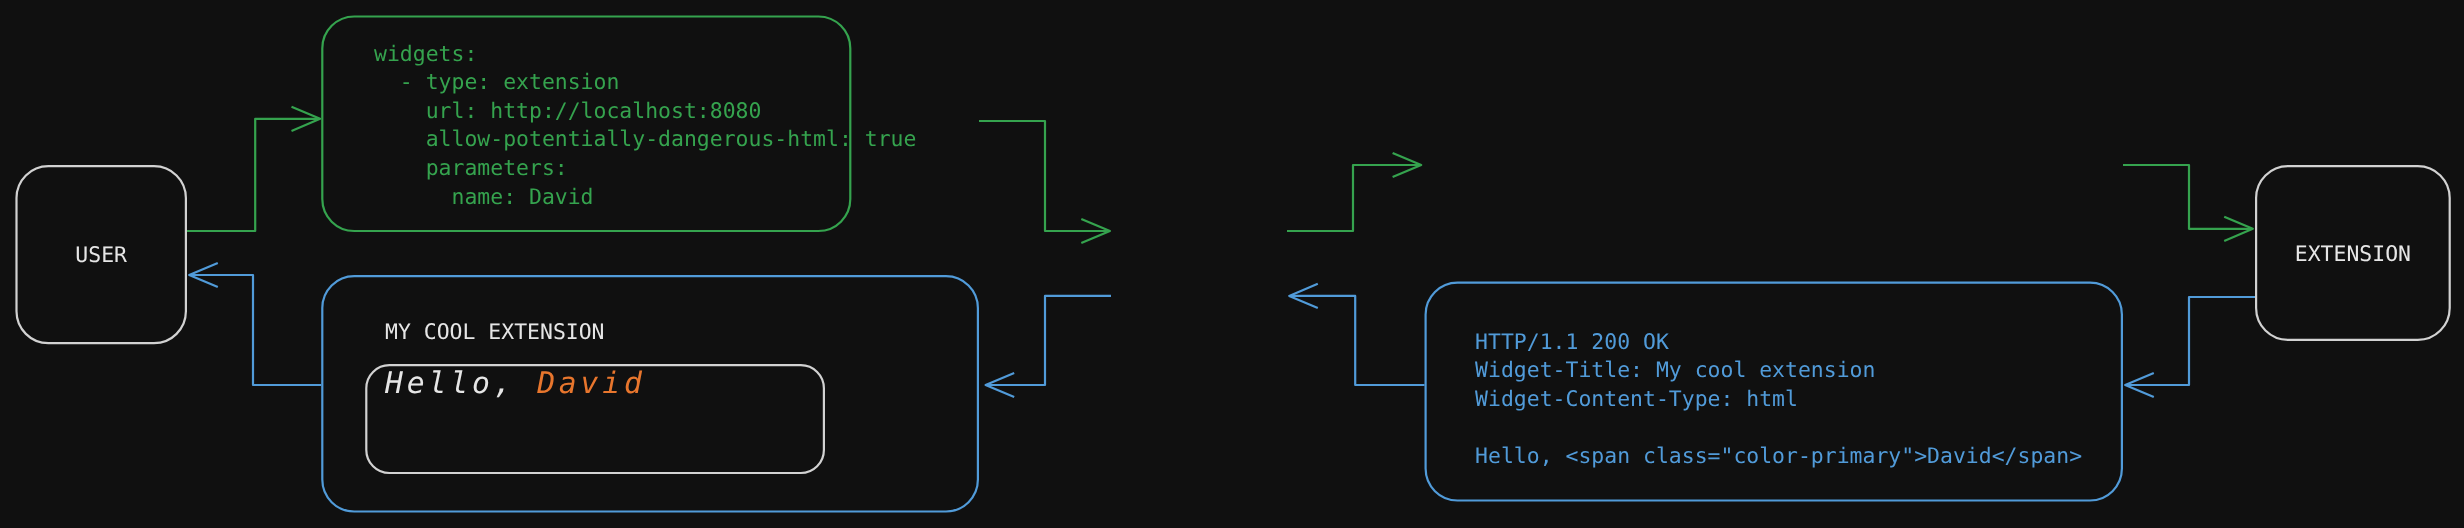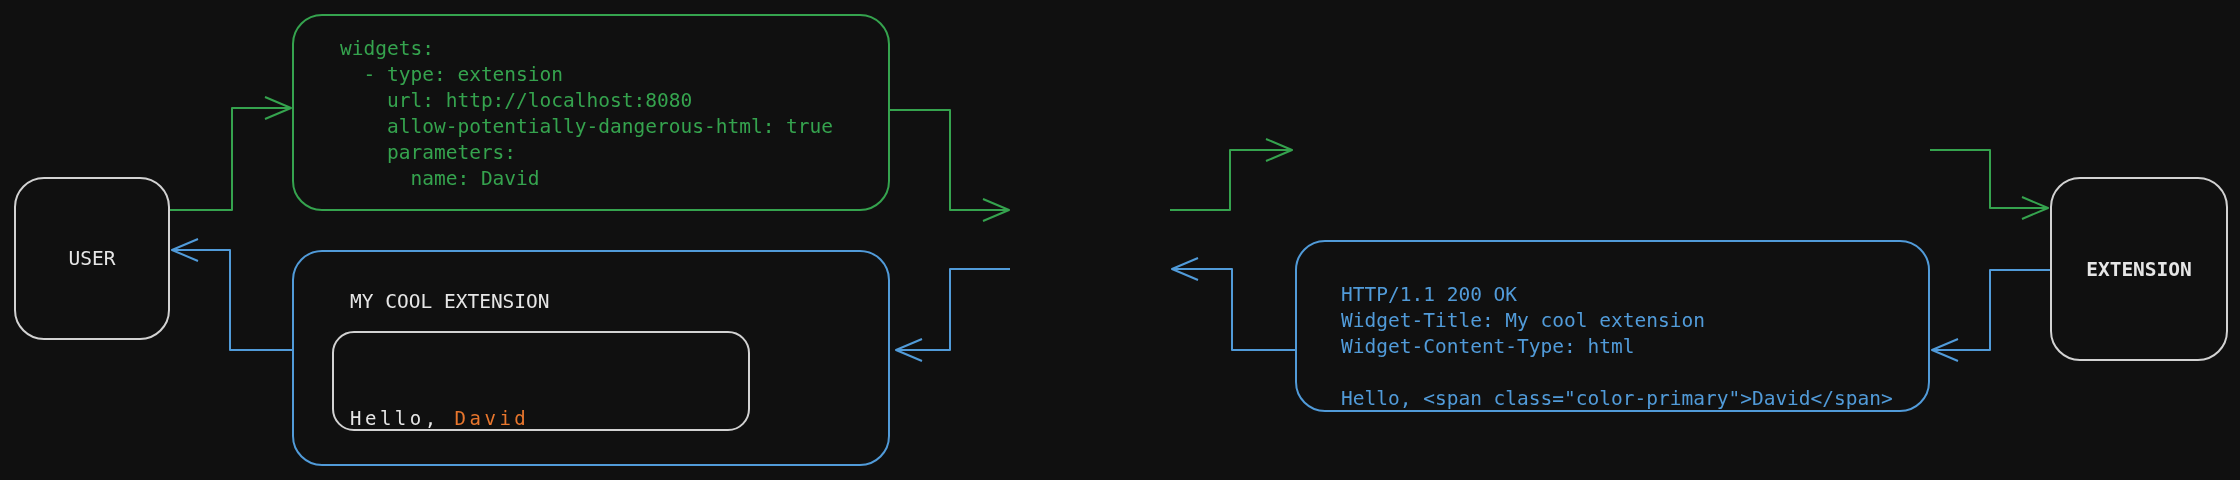--- a/index.html
+++ b/index.html
@@ -39,52 +39,51 @@
 
   .node {
     position: absolute;
     border: 2px solid var(--node-border);
     border-radius: 30px;
     display: flex;
     align-items: center;
     justify-content: center;
     color: var(--text);
     font-size: 19.5px;
-    margin-top: 27px;
   }
   .node-user      { left: 14px;   top: 150px; width: 156px; height: 163px; }
   .node-glance    { left: 1010px; top: 150px; width: 160px; height: 160px; }
-  .node-extension { left: 2050px; top: 150px; width: 178px; height: 184px; font-weight: bold; }
+  .node-extension { left: 2050px; top: 150px; width: 178px; height: 160px; }
 
   .box {
     position: absolute;
     border: 2px solid;
     border-radius: 30px;
     font-size: 19.5px;
   }
   .box pre {
     margin: 0;
     font-family: inherit;
     font-size: inherit;
     white-space: pre;
   }
   .box-config {
-    left: 292px; top: 14px; width: 598px; height: 197px;
+    left: 292px; top: 14px; width: 482px; height: 197px;
     border-color: var(--green); color: var(--green);
   }
   .box-config pre { padding: 20px 0 0 46px; line-height: 26px; }
 
   .box-request {
     left: 1295px; top: 93px; width: 635px; height: 118px;
     border-color: var(--green); color: var(--green);
     display: flex; align-items: center;
     padding-left: 46px;
   }
   .box-response {
-    left: 1295px; top: 240px; width: 635px; height: 172px;
+    left: 1295px; top: 256px; width: 635px; height: 200px;
     border-color: var(--blue); color: var(--blue);
   }
   .box-response pre { padding: 40px 0 0 44px; line-height: 26px; }
 
   .box-widget {
     left: 292px; top: 250px; width: 598px; height: 216px;
     border-color: var(--blue);
   }
   .widget-title {
     position: absolute;
@@ -93,26 +92,27 @@
     font-size: 19.5px;
     line-height: 20px;
   }
   .widget-inner {
     position: absolute;
     left: 38px; top: 79px;
     width: 418px; height: 100px;
     border: 2px solid var(--node-border);
     border-radius: 22px;
     display: flex;
-    align-items: flex-end;
+    align-items: flex-start;
     padding-left: 16px;
     color: var(--text);
-    font-size: 19px;
+    font-size: 27px;
     letter-spacing: 3.5px;
     white-space: pre;
+    font-style: italic;
   }
   .widget-inner .primary { color: var(--orange); }
 </style>
 </head>
 <body>
 
 <div class="diagram">
 
   <svg class="connectors" viewBox="0 0 2240 480" aria-hidden="true">
     <g>

